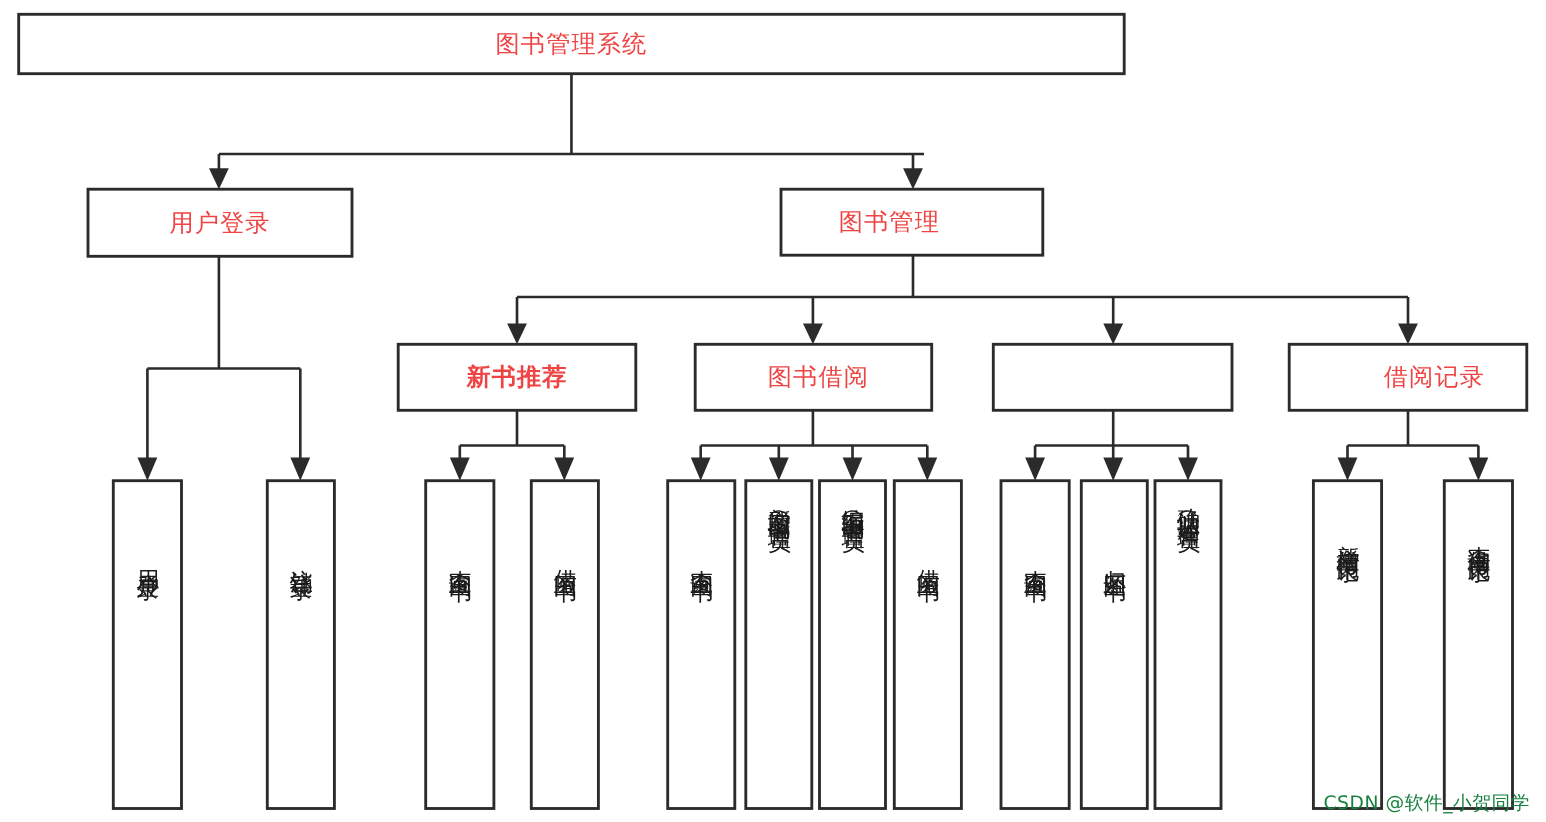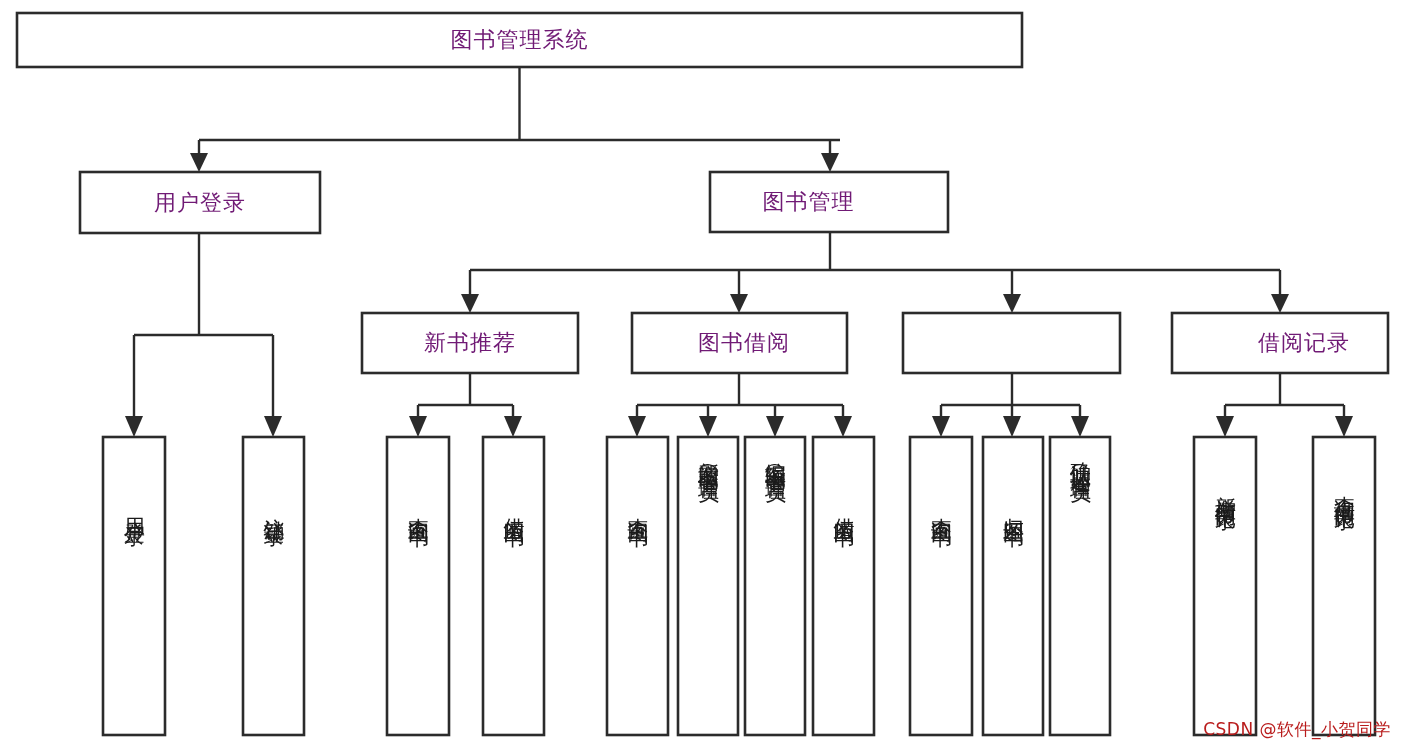--- a/index.html
+++ b/index.html
@@ -60,31 +60,31 @@
   .htext-wrap {
     position: absolute;
     display: flex;
     align-items: center;
     justify-content: center;
     pointer-events: none;
   }
   .htext {
     font-family: "DejaVu Sans", "Liberation Sans", sans-serif;
     font-size: 22px;
-    color: #701a75;
+    color: #ef4444;
     letter-spacing: 1px;
     white-space: nowrap;
   }
   .watermark {
     position: absolute;
     right: 14px;
     bottom: 6px;
     font-family: "DejaVu Sans", "Liberation Sans", sans-serif;
     font-size: 17px;
-    color: #b91c1c;
+    color: #15803d;
     letter-spacing: 0.5px;
     white-space: nowrap;
     pointer-events: none;
   }
 </style>
 </head>
 <body>
 
 <div id="diagram-root">
 
@@ -196,21 +196,21 @@
     <span class="htext">图书管理系统</span>
   </div>
 
   <div class="htext-wrap" style="left:80px; top:172px; width:240px; height:61px;">
     <span class="htext">用户登录</span>
   </div>
   <div class="htext-wrap" style="left:710px; top:172px; width:197px; height:60px;">
     <span class="htext">图书管理</span>
   </div>
 
-  <div class="htext-wrap" style="left:362px; top:313px; width:216px; height:60px;">
+  <div class="htext-wrap" style="left:362px; top:313px; width:216px; height:60px;font-weight:bold;">
     <span class="htext">新书推荐</span>
   </div>
   <div class="htext-wrap" style="left:632px; top:313px; width:224px; height:60px;">
     <span class="htext">图书借阅</span>
   </div>
   <div class="htext-wrap" style="left:1172px; top:313px; width:216px; height:60px;margin-left:24px;">
     <span class="htext">借阅记录</span>
   </div>
 
   <div class="vtext-wrap" style="left:103px; top:437px; width:62px; height:298px; padding-top:64px;">

